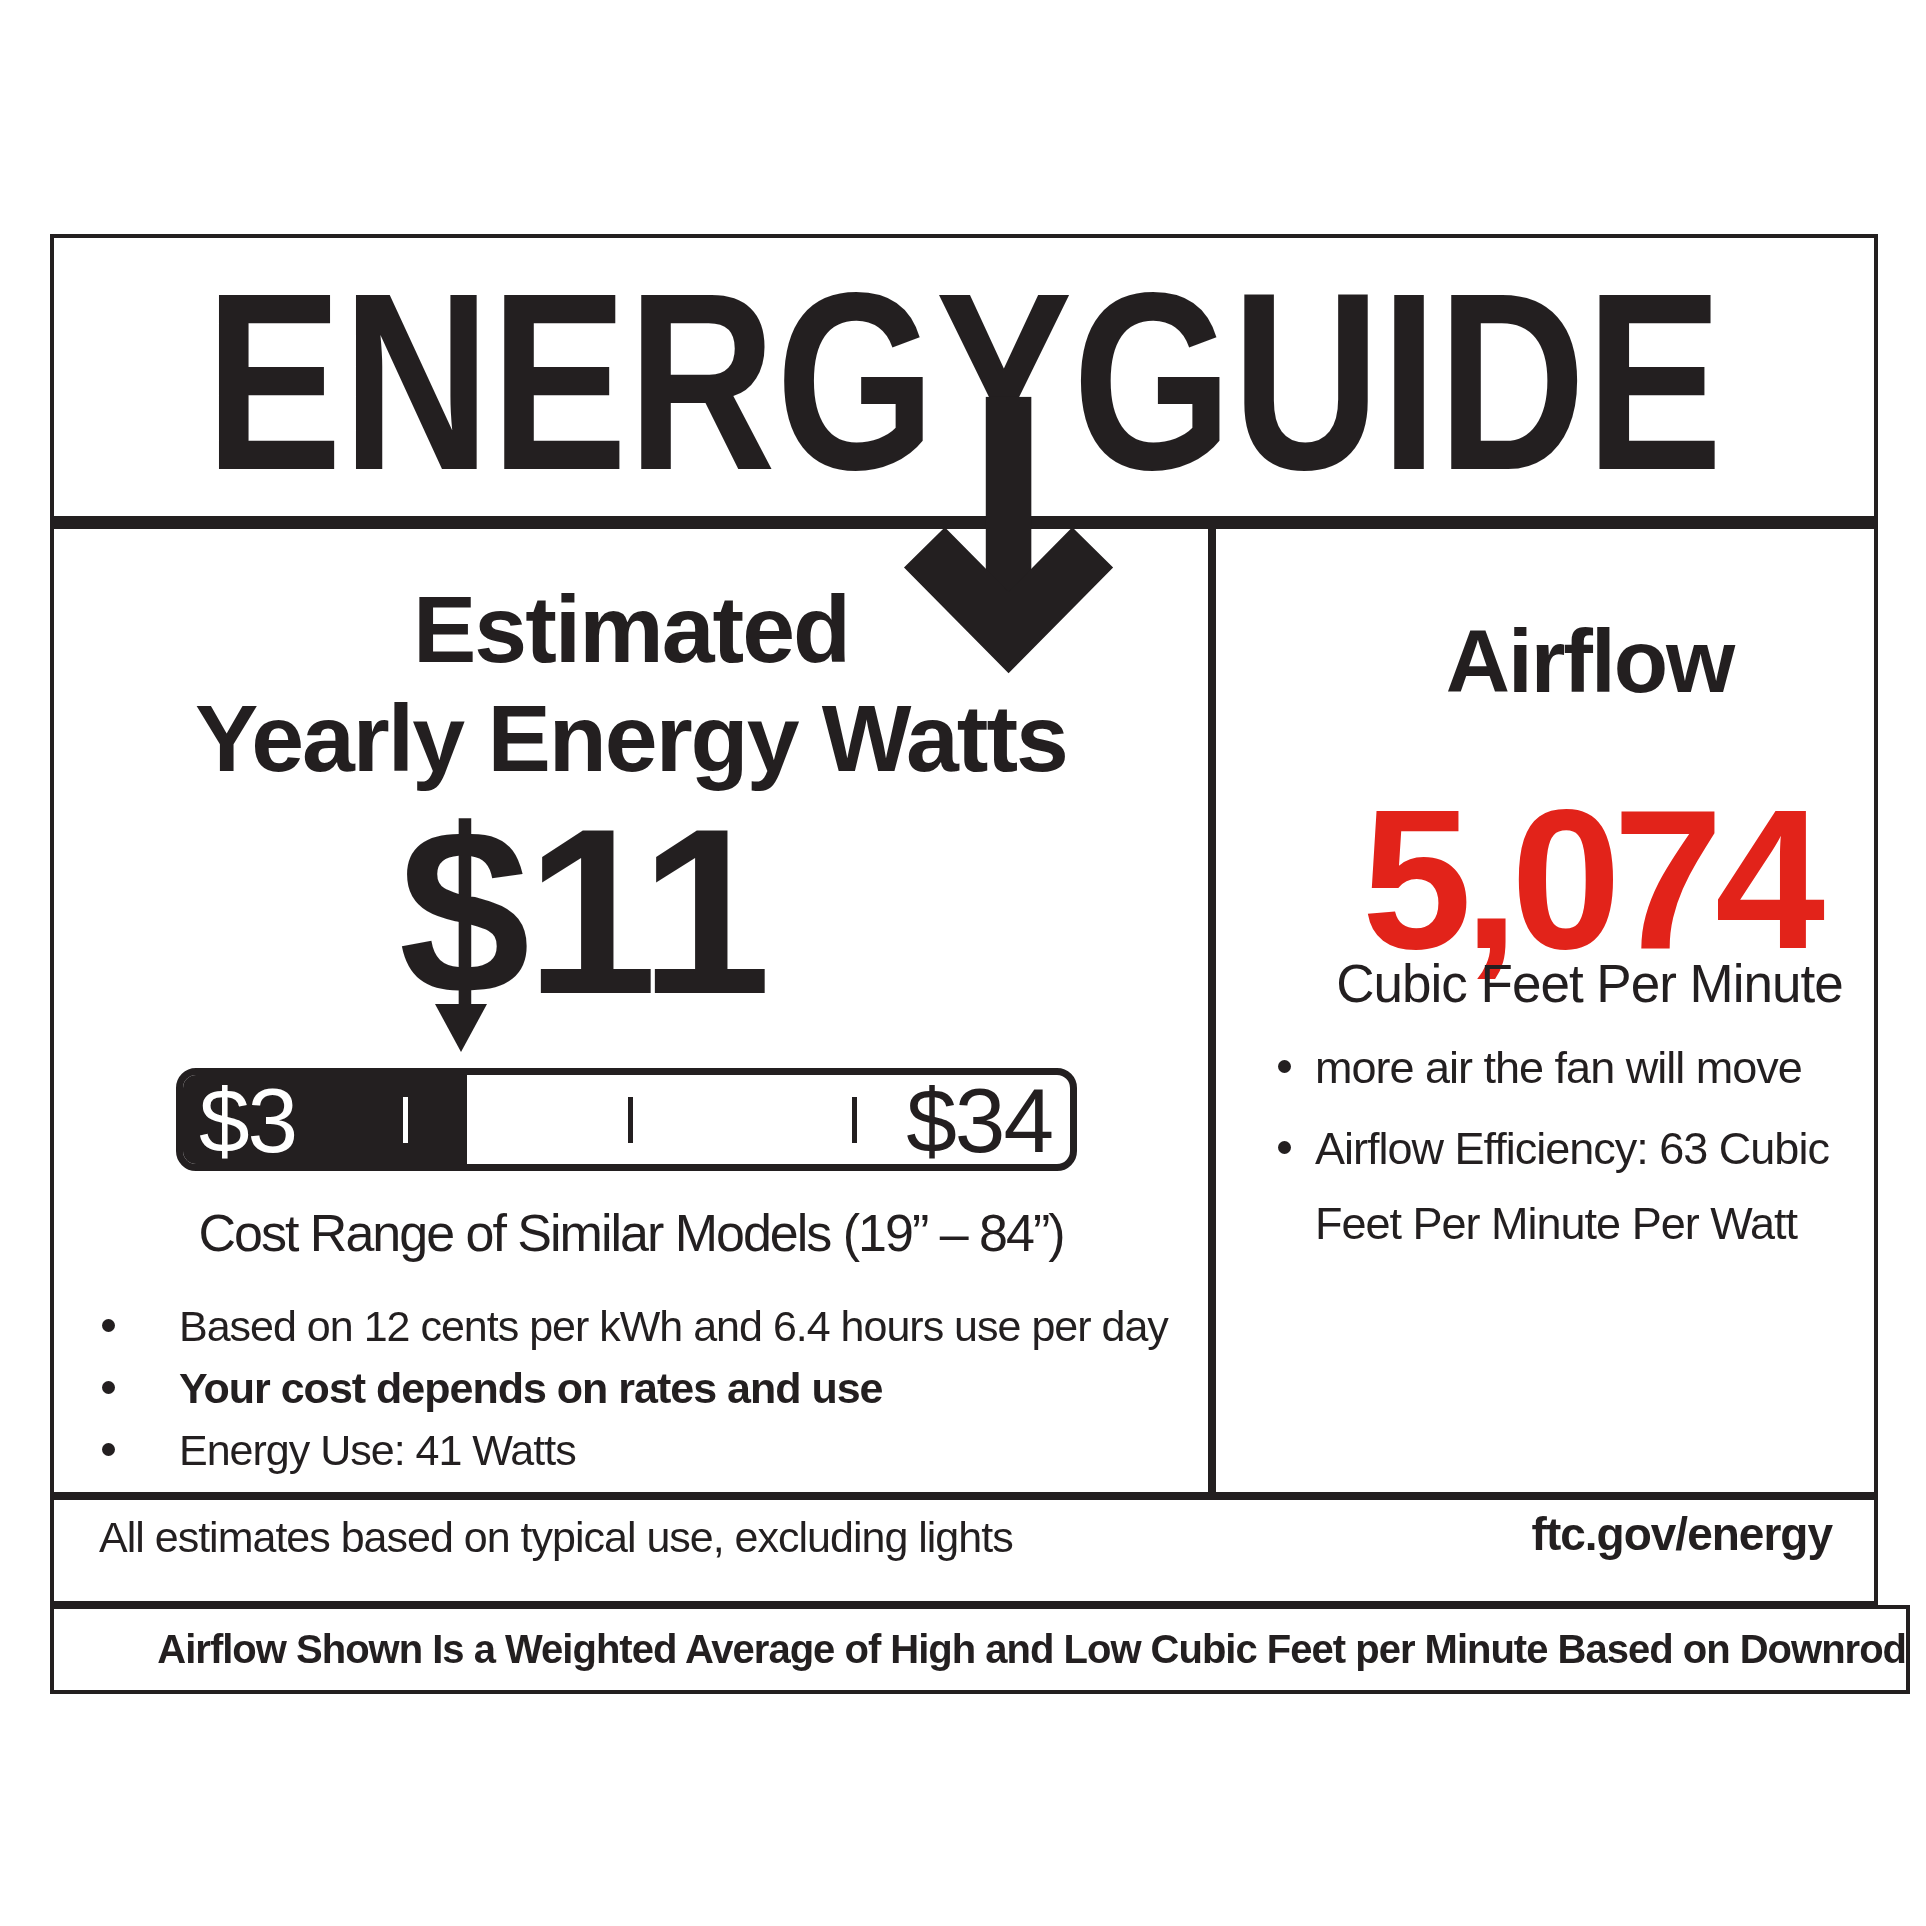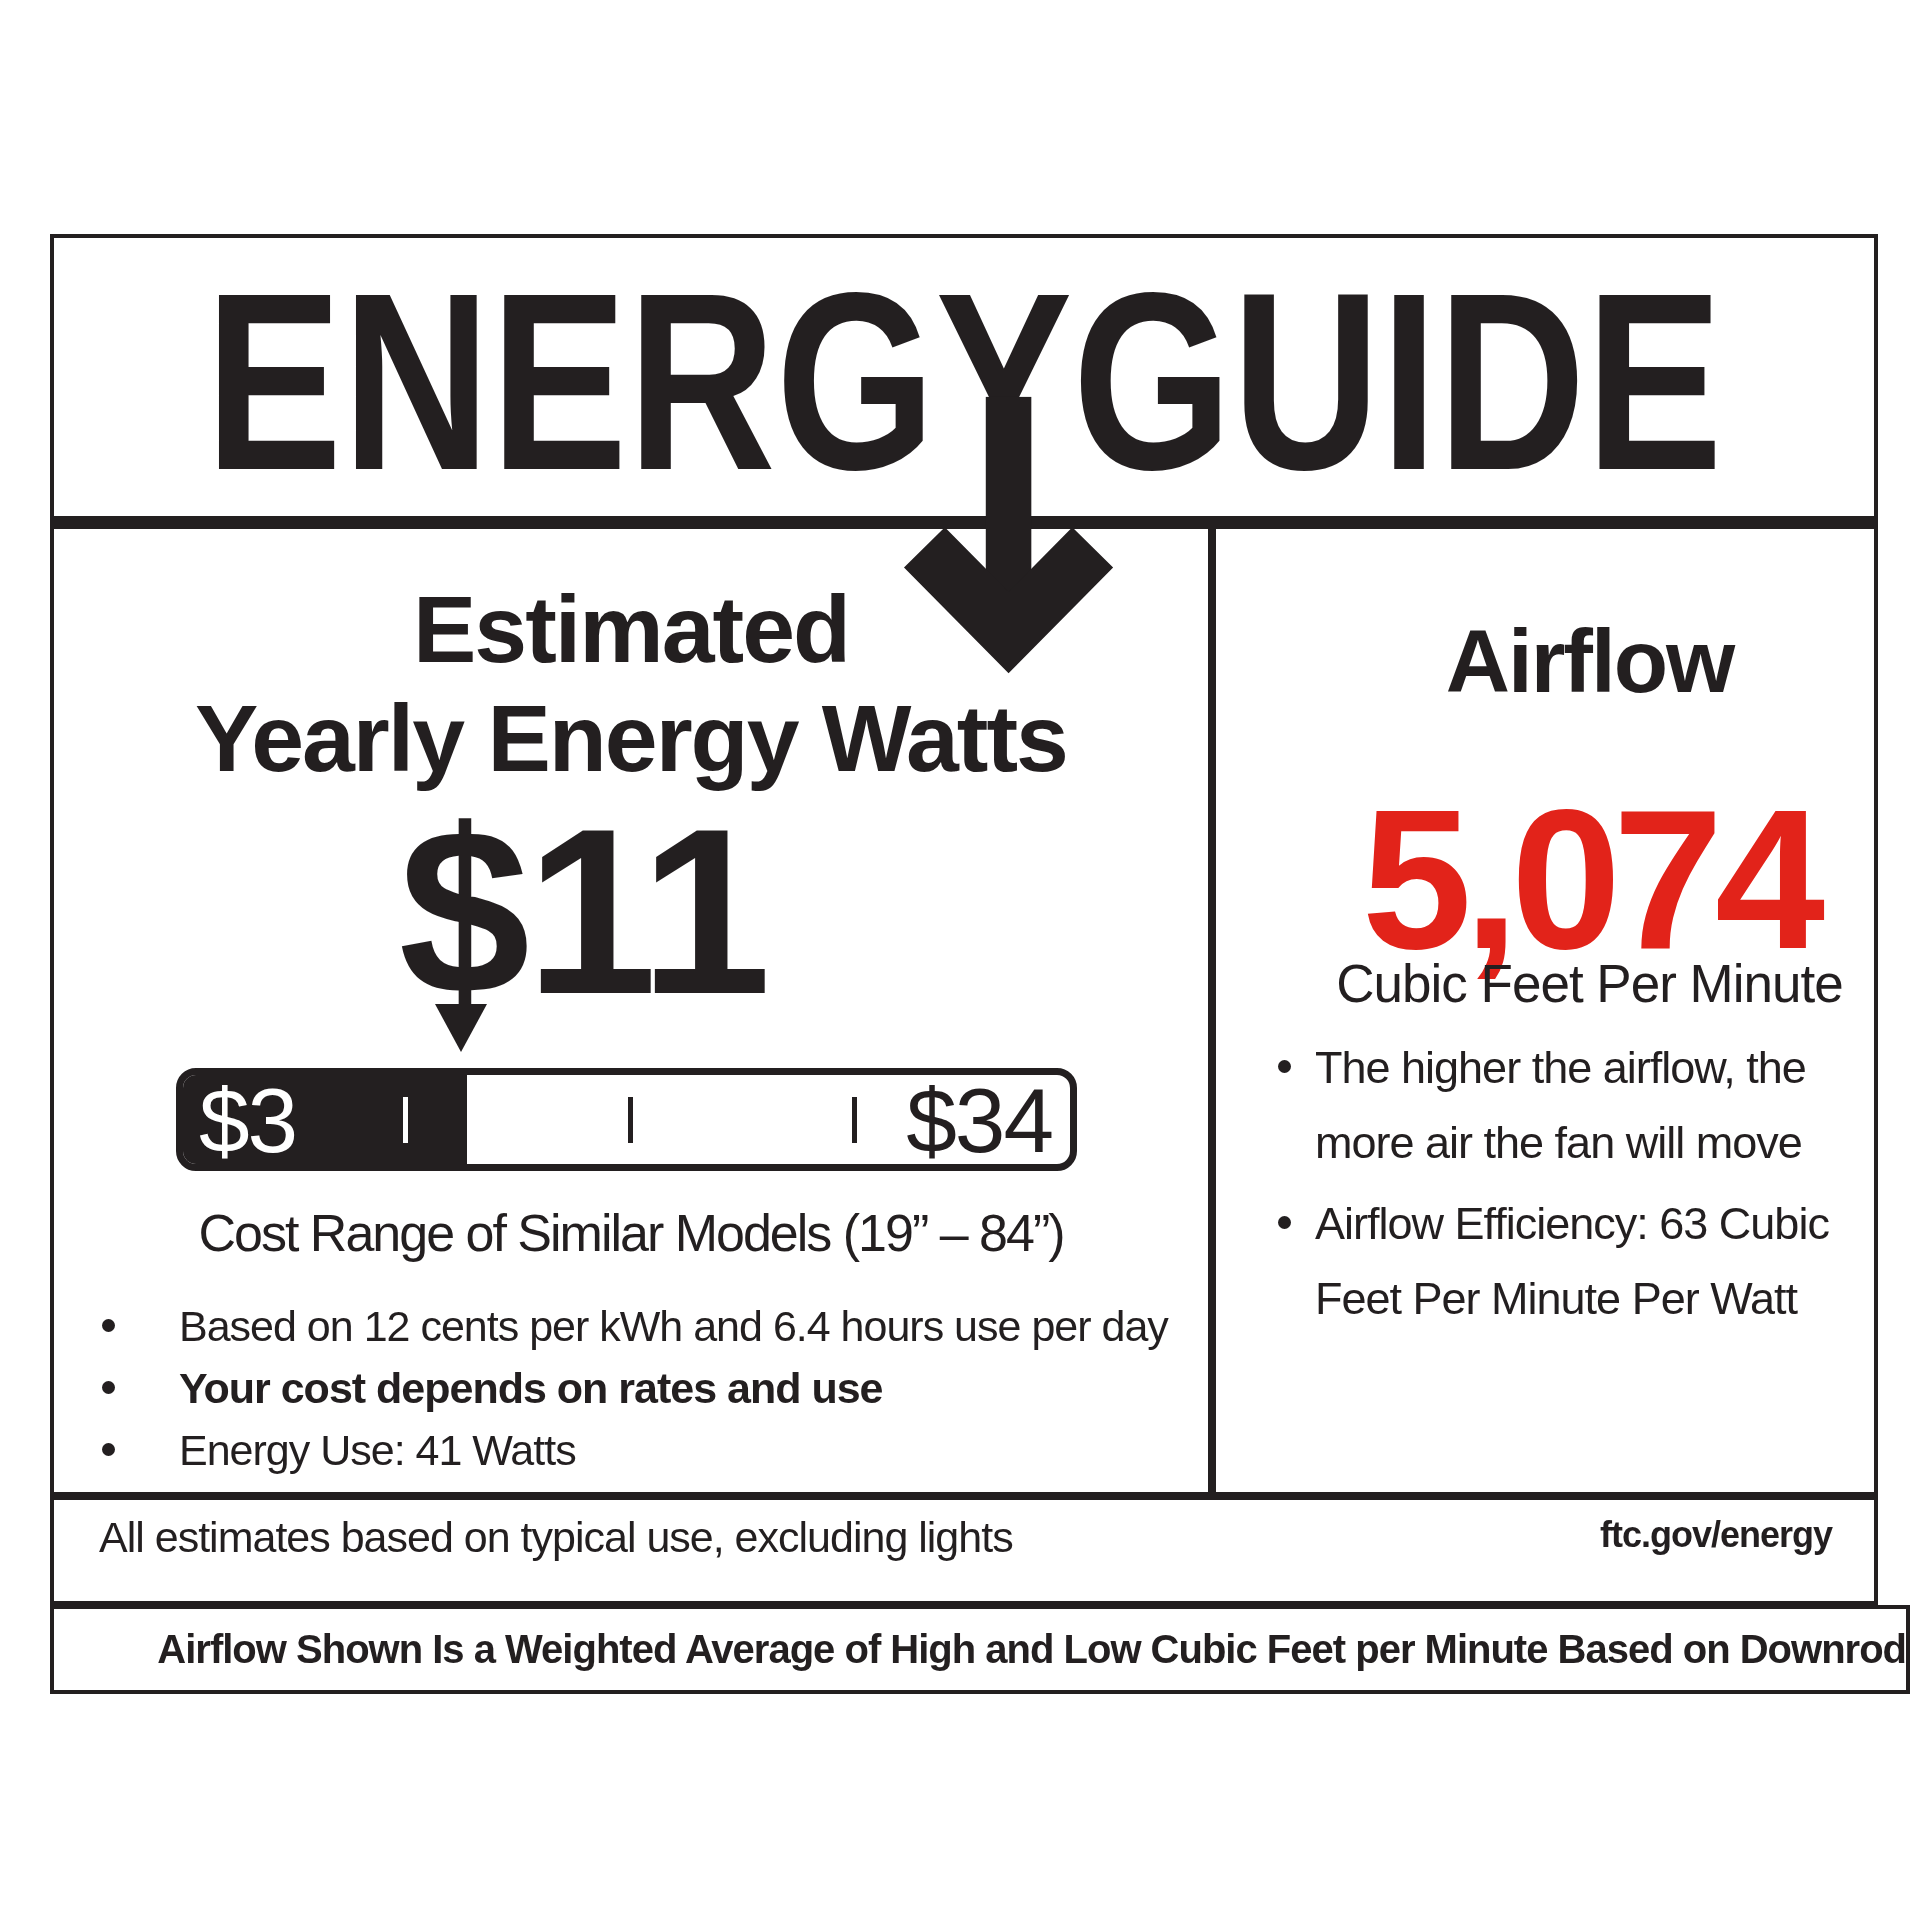--- a/index.html
+++ b/index.html
@@ -49,21 +49,21 @@
   .airflow-value { top:543px; font-weight:bold; font-size:198px; line-height:198px; letter-spacing:-8px; color:var(--red); }
   .airflow-unit { top:715px; font-size:53px; letter-spacing:-1px; }
   .bullets-right { position:absolute; left:1224px; top:792px; width:584px; }
   .br-item { display:flex; align-items:flex-start; margin-bottom:6px; }
   .br-item .b-dot { margin-top:30px; }
   .br-text { font-size:45px; line-height:75px; letter-spacing:-1px; }
 
   
   .footer-divider { position:absolute; left:0; top:1254px; width:1820px; height:8px; background:var(--ink); }
   .footer-left { position:absolute; left:45px; top:1265px; font-size:43px; line-height:69px; letter-spacing:-1px; }
-  .footer-right { position:absolute; right:42px; top:1262px; font-size:36px; line-height:69px; font-weight:bold; letter-spacing:-1px; }
+  .footer-right { position:absolute; right:42px; top:1262px; font-size:46px; line-height:69px; font-weight:bold; letter-spacing:-1px; }
 
   
   .bottom-box { position:absolute; left:50px; top:1605px; width:1860px; height:89px;
     border:4px solid var(--ink); background:#fff; text-align:right; }
   .bottom-note { font-size:40px; font-weight:bold; line-height:81px; letter-spacing:-1px; white-space:nowrap; }
 </style>
 </head>
 <body>
 
 <div class="page">
@@ -115,21 +115,20 @@
     </div>
 
     <div class="rp-center airflow-heading">Airflow</div>
     <div class="rp-center airflow-value">5,074</div>
     <div class="rp-center airflow-unit">Cubic Feet Per Minute</div>
 
     <div class="bullets-right">
       <div class="br-item">
         <div class="b-dot"></div>
         <div class="br-text">
-          <div>The higher the airflow, the</div>
           <div>more air the fan will move</div>
         </div>
       </div>
       <div class="br-item">
         <div class="b-dot"></div>
         <div class="br-text">
           <div>Airflow Efficiency: 63  Cubic</div>
           <div>Feet Per Minute Per Watt</div>
         </div>
       </div>

